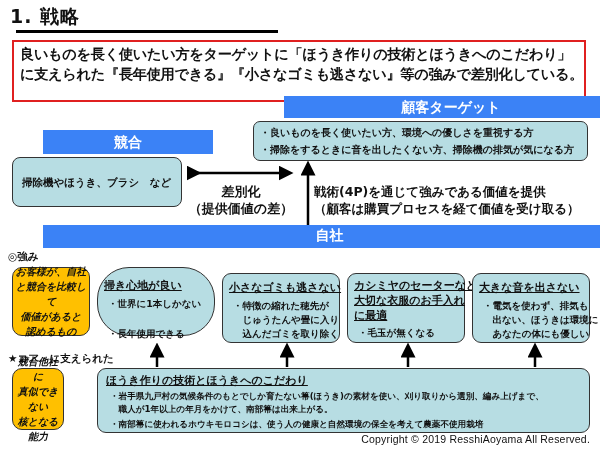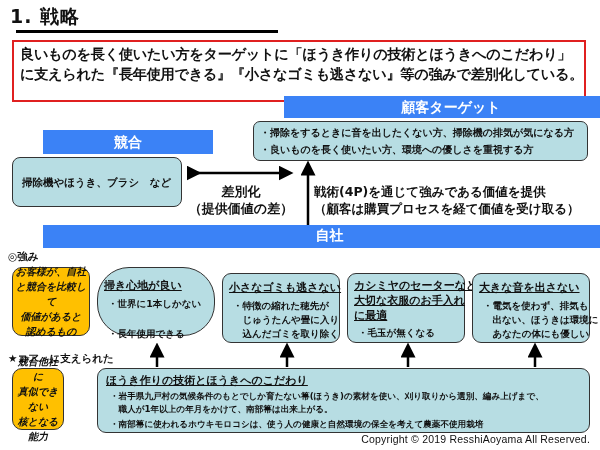--- a/index.html
+++ b/index.html
@@ -67,22 +67,22 @@
 <div class="abs title">1. 戦略</div>
 <div class="abs title-rule"></div>
 
 <div class="abs summary">
   <div>良いものを長く使いたい方をターゲットに「ほうき作りの技術とほうきへのこだわり」</div>
   <div>に支えられた『長年使用できる』『小さなゴミも逃さない』等の強みで差別化している。</div>
 </div>
 
 <div class="abs orange-bar target-header">顧客ターゲット</div>
 <div class="abs target-box">
+  <div>・良いものを長く使いたい方、環境への優しさを重視する方</div>
   <div>・掃除をするときに音を出したくない方、掃除機の排気が気になる方</div>
-  <div>・良いものを長く使いたい方、環境への優しさを重視する方</div>
 </div>
 
 <div class="abs orange-bar comp-header">競合</div>
 <div class="abs comp-box">掃除機やほうき、ブラシ　など</div>
 
 <div class="abs diff-label">
   <div>差別化</div>
   <div>（提供価値の差）</div>
 </div>
 

